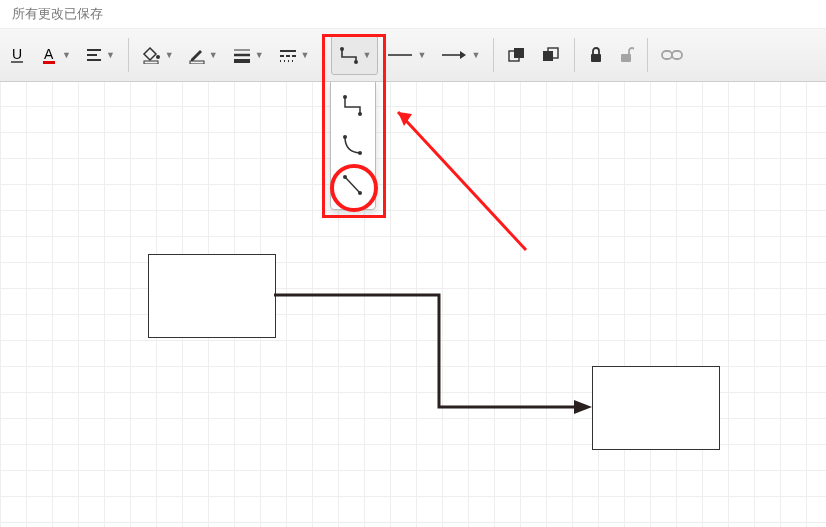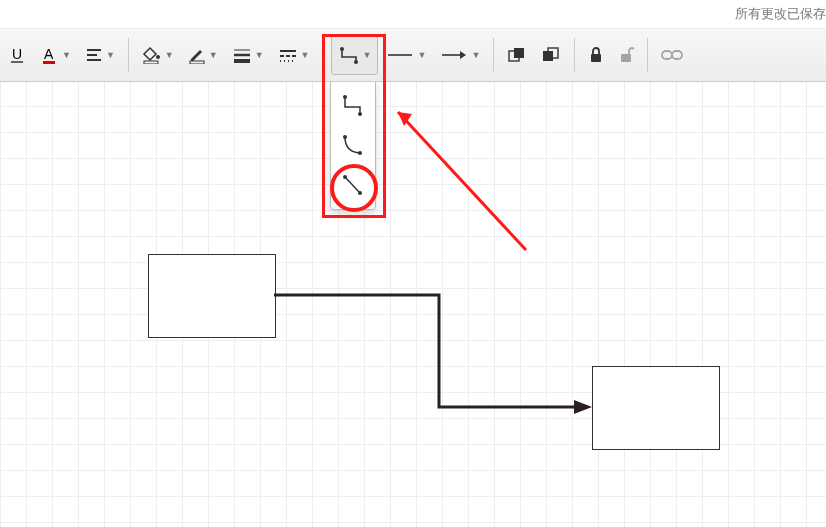--- a/index.html
+++ b/index.html
@@ -1,16 +1,16 @@
 <!DOCTYPE html>
 <html><head>
 <meta charset="utf-8">
 <style>
   html,body{margin:0;padding:0;font-family:Arial,"Microsoft YaHei",sans-serif;font-size:13px;color:#333;background:#fff;}
-  .app{width:826px;height:527px;position:relative;overflow:hidden;border-right:1px solid #ddd;text-align:right;}
+  .app{width:826px;height:527px;position:relative;overflow:hidden;border-right:1px solid #ddd;}
   .statusbar{height:28px;line-height:28px;padding-left:12px;color:#777;background:#fff;border-bottom:1px solid #eee;}
   .toolbar{height:52px;background:linear-gradient(#f7f7f7,#ececec);border-bottom:1px solid #ccc;display:flex;align-items:center;padding:0 2px;position:relative;z-index:5;}
   .tbtn{height:38px;display:flex;align-items:center;justify-content:center;padding:0 6px;margin:0 1px;cursor:pointer;border-radius:3px;position:relative;}
   .sep{width:1px;height:34px;background:#ccc;margin:0 6px;}
   .caret{margin-left:3px;font-size:9px;color:#777;}
   .ico svg{display:block;}
   .canvas-wrap{position:absolute;left:0;right:0;top:80px;bottom:0;}
   .grid{position:absolute;inset:0;background-image:linear-gradient(#eee 1px,transparent 1px),linear-gradient(90deg,#eee 1px,transparent 1px);background-size:26px 26px;}
   .canvas{position:absolute;inset:0;}
   .shape{position:absolute;background:#fff;border:1px solid #333;}

